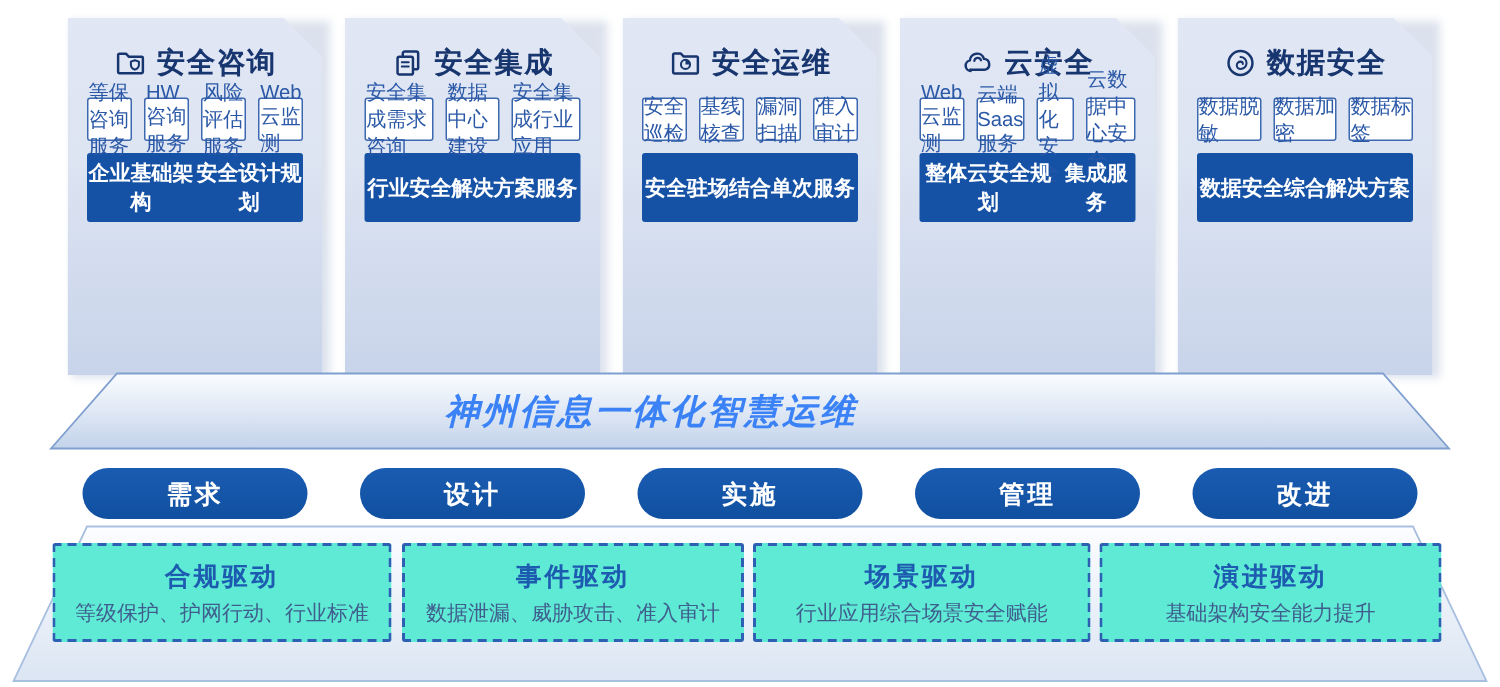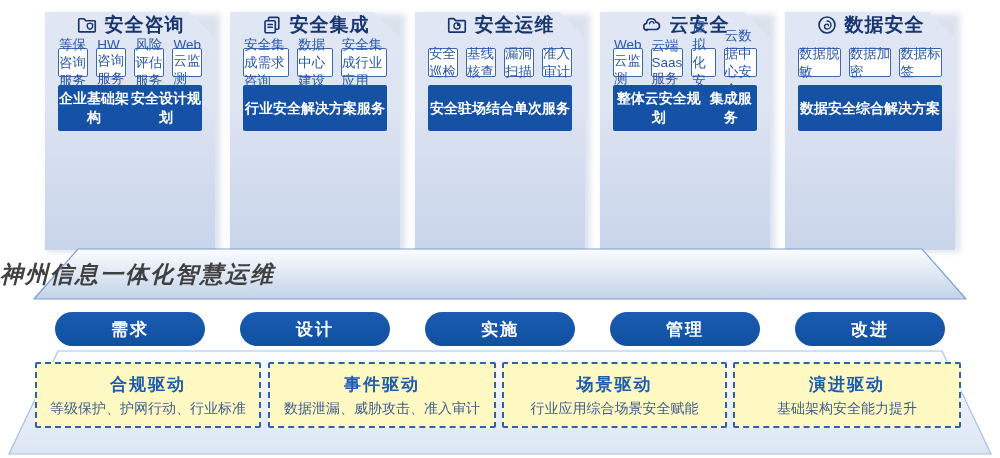--- a/index.html
+++ b/index.html
@@ -6,56 +6,56 @@
   body{font-family:"Liberation Sans","DejaVu Sans",sans-serif;}
   .stage{position:relative;width:1000px;height:458px;background:#ffffff;overflow:hidden;}
 
   
   .card{
     position:absolute;top:12px;width:170px;height:238px;
     background:linear-gradient(180deg,#e1e7f4 0%,#dde4f2 40%,#c8d4ea 100%);
     clip-path:polygon(0 0,calc(100% - 26px) 0,100% 26px,100% 100%,0 100%);
   }
   .card-shadow{position:absolute;top:14px;width:172px;height:238px;background:rgba(130,150,190,.28);filter:blur(3px);}
-  .card-header{display:flex;align-items:center;justify-content:center;gap:7px;height:26px;}
+  .card-header{display:flex;align-items:center;justify-content:center;gap:7px;margin-top:17px;height:26px;}
   .card-title{font-size:19px;font-weight:bold;color:#17356e;letter-spacing:1px;}
   .icon svg{display:block;}
   .card-items{margin:10px 13px 0 13px;display:flex;flex-direction:row;gap:8px;}
   .item{
     height:27px;background:#ffffff;border:1.5px solid #3d68b0;border-radius:2px;
     display:flex;align-items:center;justify-content:center;
     font-size:13.5px;color:#2a58a7;
   }
   .card-highlight{
     margin:8px 13px 0 13px;height:46px;background:#1552a6;border-radius:2px;
     display:flex;flex-direction:row;align-items:center;justify-content:center;
     color:#ffffff;font-size:14px;font-weight:bold;line-height:1.35;text-align:center;
   }
 
   
   .banner-svg{position:absolute;left:0;top:248px;}
   .banner-text{
-    position:absolute;left:0;top:259px;width:868px;
-    font-size:23px;font-weight:bold;font-style:italic;color:#404040;letter-spacing:2px;
+    position:absolute;left:0;top:259px;width:868px;text-align:center;
+    font-size:23px;font-weight:bold;font-style:italic;color:#3b82f6;letter-spacing:2px;
   }
 
   
   .pill{
     position:absolute;top:312px;width:150px;height:34px;border-radius:17px;
     background:linear-gradient(180deg,#1a5cb2,#1150a0);
     display:flex;align-items:center;justify-content:center;
     color:#ffffff;font-size:17px;font-weight:bold;letter-spacing:2px;
   }
 
   
   .plat-svg{position:absolute;left:0;top:350px;}
 
   
   .driver{
-    position:absolute;top:362px;height:62px;background:#fef9c3;
+    position:absolute;top:362px;height:62px;background:#5eead4;
     border:2px dashed #2d5fb2;border-radius:2px;
     display:flex;flex-direction:column;align-items:center;justify-content:center;gap:4px;
   }
   .driver-title{font-size:17px;font-weight:bold;color:#1d5bb0;letter-spacing:2px;}
   .driver-desc{font-size:14px;color:#3f5e8d;}
 </style>
 </head>
 <body>
 
 <div class="stage">

